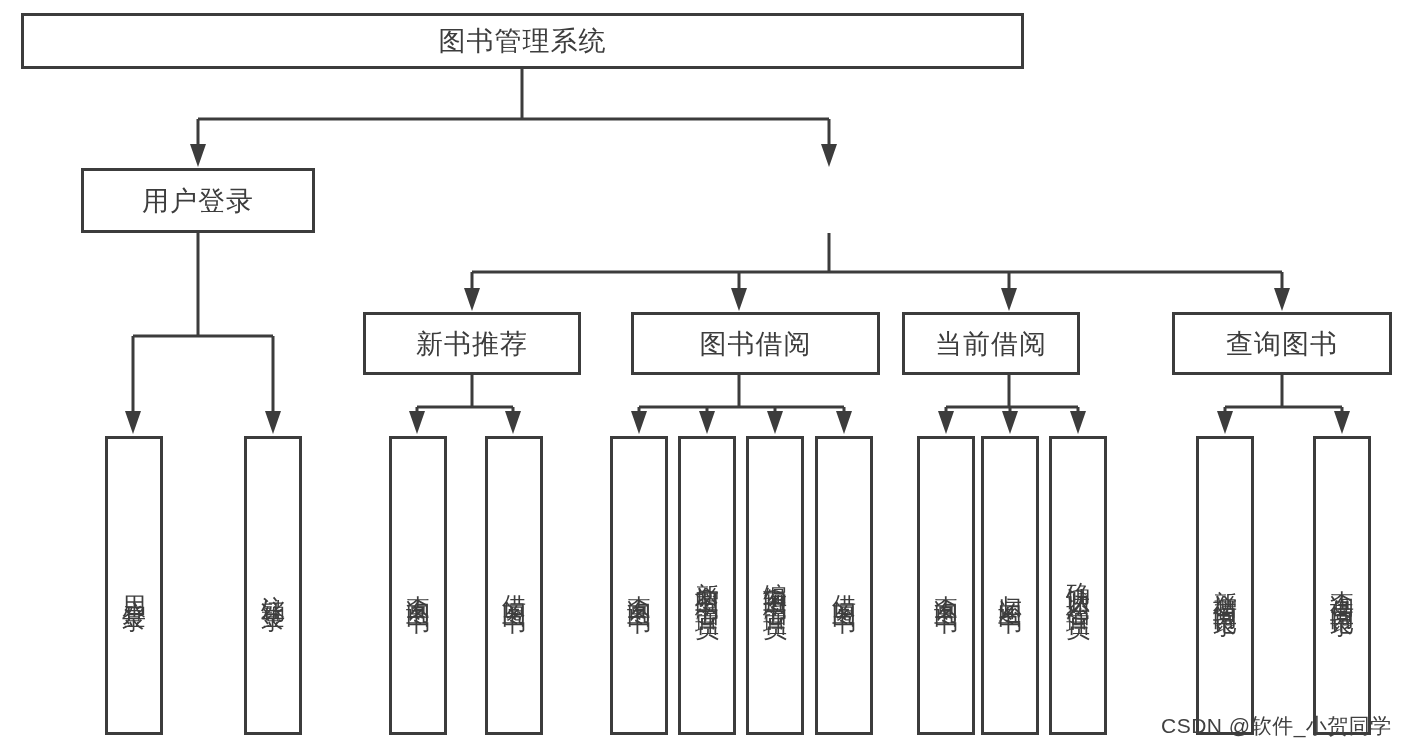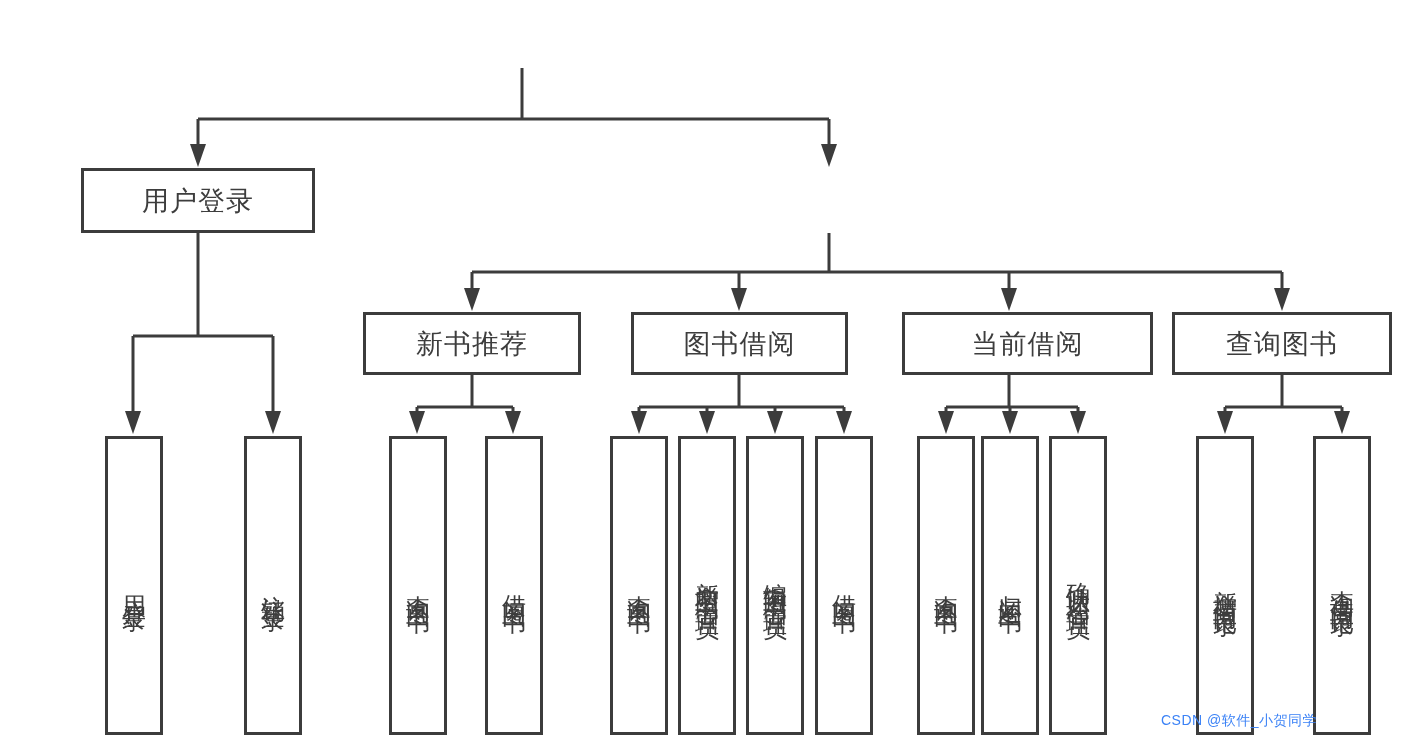--- a/index.html
+++ b/index.html
@@ -21,36 +21,36 @@
     justify-content:center;
     font-size:27px;
     letter-spacing:1px;
     white-space:nowrap;
   }
   .root{left:21px;top:13px;width:1003px;height:56px;}
   .l2a{left:81px;top:168px;width:234px;height:65px;}
   .l2b{left:712px;top:168px;width:235px;height:65px;}
   .l3{top:312px;height:63px;}
   .l3a{left:363px;width:218px;}
-  .l3b{left:631px;width:217px;}
-  .l3c{left:902px;width:251px;}
+  .l3b{left:631px;width:249px;}
+  .l3c{left:902px;width:178px;}
   .l3d{left:1172px;width:220px;}
   .leaf{
     top:436px;height:299px;width:58px;
     writing-mode:vertical-rl;
     text-orientation:mixed;
     font-size:24px;
     letter-spacing:5px;
   }
   .connectors{position:absolute;left:0;top:0;width:1405px;height:747px;}
   .watermark{
     position:absolute;
     left:1161px;top:712px;
-    font-size:14px;
-    color:#3b82f6;
+    font-size:21px;
+    color:#404040;
     letter-spacing:0.5px;
     white-space:nowrap;
     z-index:5;
   }
 </style>
 </head>
 <body>
 
 <div class="canvas">
 
@@ -87,20 +87,21 @@
       <path d="M775,434 L767,411 L783,411 Z"></path>
       <path d="M844,434 L836,411 L852,411 Z"></path>
       <path d="M946,434 L938,411 L954,411 Z"></path>
       <path d="M1010,434 L1002,411 L1018,411 Z"></path>
       <path d="M1078,434 L1070,411 L1086,411 Z"></path>
       <path d="M1225,434 L1217,411 L1233,411 Z"></path>
       <path d="M1342,434 L1334,411 L1350,411 Z"></path>
     </g>
   </svg>
 
+  <div class="node root">图书管理系统</div>
 
   <div class="node l2a">用户登录</div>
 
   <div class="node l3 l3a">新书推荐</div>
   <div class="node l3 l3b">图书借阅</div>
   <div class="node l3 l3c">当前借阅</div>
   <div class="node l3 l3d">查询图书</div>
 
   <div class="node leaf" style="left:105px">用户登录</div>
   <div class="node leaf" style="left:244px">注销登录</div>

